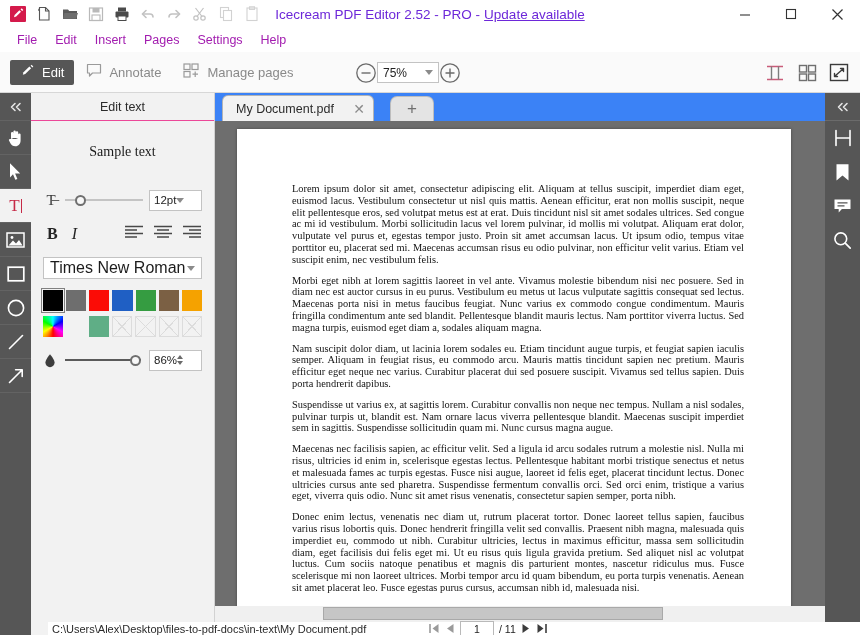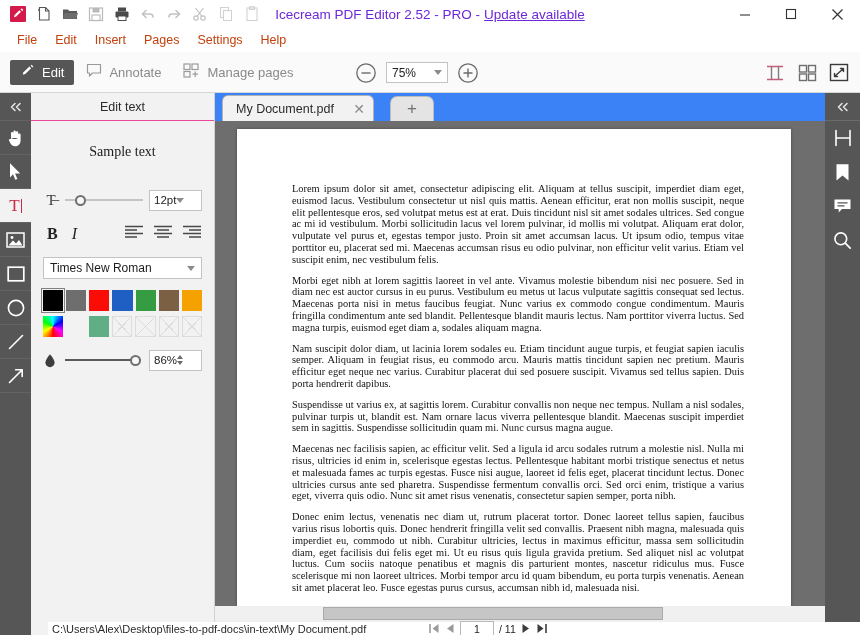--- a/index.html
+++ b/index.html
@@ -37,39 +37,39 @@
     width:46px; height:28px; display:flex; align-items:center; justify-content:center;
     cursor:pointer; color:#333;
   }
 
   
   .menubar {
     position:absolute; left:0; top:28px; width:860px; height:24px;
     display:flex; align-items:center; padding-left:8px; background:#fff;
   }
   .menuitem {
-    font-size:12.5px; color:#c2410c; padding:3px 9px; cursor:pointer; line-height:1;
+    font-size:12.5px; color:#a21caf; padding:3px 9px; cursor:pointer; line-height:1;
   }
 
   
   .toolbar {
     position:absolute; left:0; top:52px; width:860px; height:41px;
     background:#fafafa; border-bottom:1px solid #d7d7d7;
     display:flex; align-items:center;
   }
   .modegroup { display:flex; align-items:center; padding-left:10px; gap:2px; }
   .modebtn {
     display:flex; align-items:center; gap:7px;
     height:25px; padding:0 10px; cursor:pointer; border-radius:2px;
     font-size:13px; color:#8a8a8a;
   }
   .modebtn.active { background:#565656; color:#ffffff; }
   .zoomgroup {
     position:absolute; left:355px; top:0; height:41px;
-    display:flex; align-items:center; gap:9px;
+    display:flex; align-items:center; 
   }
   .circlebtn { width:22px; height:22px; cursor:pointer; }
   .zoomsel {
     width:62px; height:21px; border:1px solid #c3c3c3; background:#fff;
     display:flex; align-items:center; justify-content:space-between;
     padding:0 5px; font-size:12px; color:#222; cursor:pointer;
   }
   .caret { width:0;height:0;border-left:4px solid transparent;border-right:4px solid transparent;border-top:5px solid #8b8b8b; }
   .viewgroup { position:absolute; right:10px; top:0; height:41px; display:flex; align-items:center; gap:10px; }
   .vbtn { width:22px; height:22px; cursor:pointer; display:flex; align-items:center; justify-content:center;}
@@ -116,21 +116,21 @@
     padding:0 4px; font-size:11.5px; color:#222; cursor:pointer;
   }
   .stylerow { height:34px; justify-content:space-between; }
   .bi { display:flex; gap:14px; align-items:center; padding-left:4px;}
   .bi span { font-family:"Liberation Serif", serif; font-size:16px; color:#242424; cursor:pointer; }
   .aligns { display:flex; gap:9px; }
   .fontrow { height:34px; }
   .fontsel {
     flex:1; height:22px; background:#fff; border:1px solid #c3c3c3;
     display:flex; align-items:center; justify-content:space-between;
-    padding:0 6px; font-size:12px; color:#1c1c1c; cursor:pointer;
+    padding:0 6px; font-size:16px; color:#1c1c1c; cursor:pointer;
   }
   .swatchrow { display:flex; gap:3px; padding:0 12px; margin-top:5px; }
   .sw { width:22px; height:21px; cursor:pointer; }
   .sw.sel { outline:1px solid #808080; outline-offset:1px; }
   .sw.empty { background:#f2f2f2; border:1px solid #dcdcdc; position:relative; }
   .sw.empty::before, .sw.empty::after {
     content:""; position:absolute; left:0; top:0; width:100%; height:100%;
     background:linear-gradient(to top right, transparent calc(50% - 0.5px), #dcdcdc calc(50% - 0.5px), #dcdcdc calc(50% + 0.5px), transparent calc(50% + 0.5px));
   }
   .sw.empty::after { background:linear-gradient(to bottom right, transparent calc(50% - 0.5px), #dcdcdc calc(50% - 0.5px), #dcdcdc calc(50% + 0.5px), transparent calc(50% + 0.5px)); }

